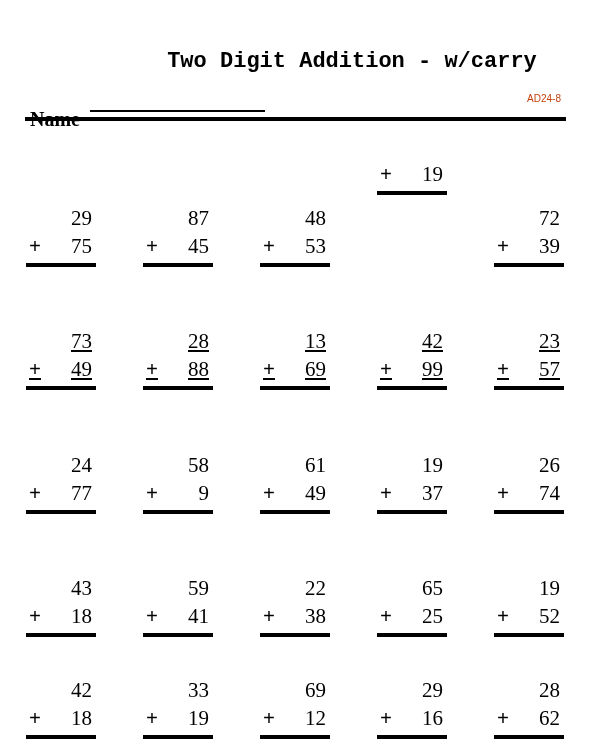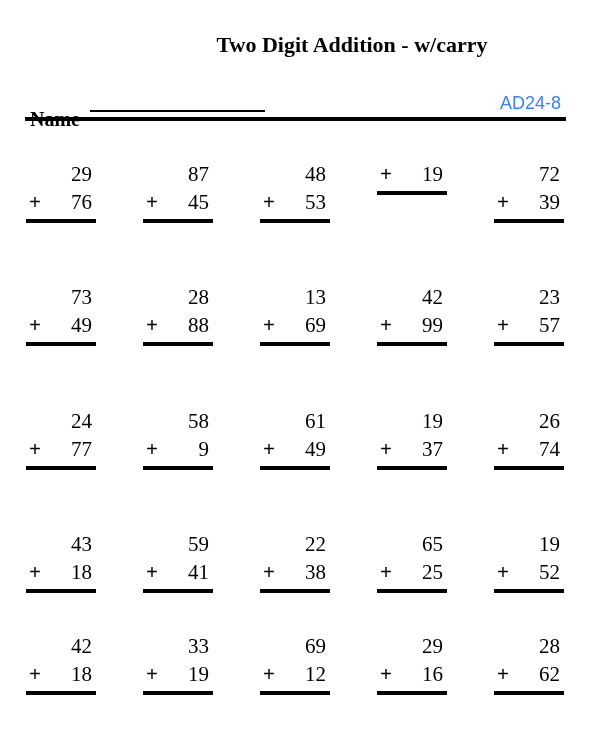--- a/index.html
+++ b/index.html
@@ -7,26 +7,27 @@
     position: relative;
     width: 600px;
     height: 745px;
     background: #ffffff;
     color: #000000;
     font-family: "Liberation Serif", "DejaVu Serif", serif;
     overflow: hidden;
   }
   .title {
     position: absolute;
-    top: 32px;
+    top: 49px;
     left: 352px;
     transform: translateX(-50%);
     font-size: 22px;
     font-weight: bold;
     white-space: nowrap;
+    font-family: Liberation Mono, monospace;
   }
   .name-label {
     position: absolute;
     top: 108px;
     left: 30px;
     font-size: 20px;
     font-weight: bold;
   }
   .name-fill-line {
     position: absolute;
@@ -36,50 +37,51 @@
     height: 2px;
     background: #000;
   }
   .code {
     position: absolute;
     top: 93px;
     left: 493px;
     width: 68px;
     text-align: right;
     font-family: "Liberation Sans", "DejaVu Sans", sans-serif;
-    font-size: 18px;
-    color: #3b82f6;
+    font-size: 10px;
+    color: #c2410c;
   }
   .header-rule {
     position: absolute;
     left: 25px;
     top: 117px;
     width: 541px;
     height: 4px;
     background: #000;
   }
   .prow {
     position: absolute;
     left: 26px;
     width: 538px;
     display: flex;
     justify-content: space-between;
   }
   .prow.r0 { top: 160px; }
-  .prow.r1 { top: 283px; }
+  .prow.r1 { top: 283px; text-decoration: underline; }
   .prow.r2 { top: 407px; align-items: flex-end; }
   .prow.r3 { top: 530px; font-family: Liberation Serif, serif; }
   .prow.r4 { top: 632px; }
   .prob { width: 70px; }
   .top-num {
     text-align: right;
     padding-right: 4px;
     font-size: 21px;
     line-height: 28px;
     height: 28px;
+    margin-top: 44px;
   }
   .bot-line {
     display: flex;
     justify-content: space-between;
     align-items: baseline;
     font-size: 21px;
     line-height: 28px;
     height: 28px;
     padding-left: 3px;
     padding-right: 4px;
@@ -101,21 +103,21 @@
   <div class="name-label">Name</div>
   <div class="name-fill-line"></div>
   <div class="code">AD24-8</div>
   <div class="header-rule"></div>
 
   <div class="prow r0">
     <div class="prob">
       <div class="top-num">29</div>
       <div class="bot-line">
           <span class="plus">+</span>
-          <span>76</span>
+          <span>75</span>
         </div>
       <div class="ans-line"></div>
     </div>
     <div class="prob">
       <div class="top-num">87</div>
       <div class="bot-line">
           <span class="plus">+</span>
           <span>45</span>
         </div>
       <div class="ans-line"></div>

